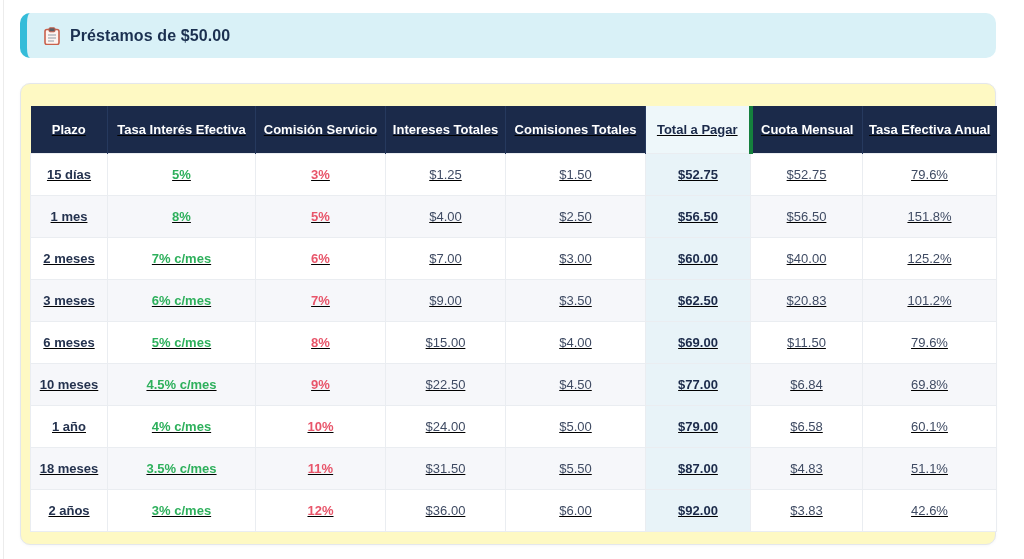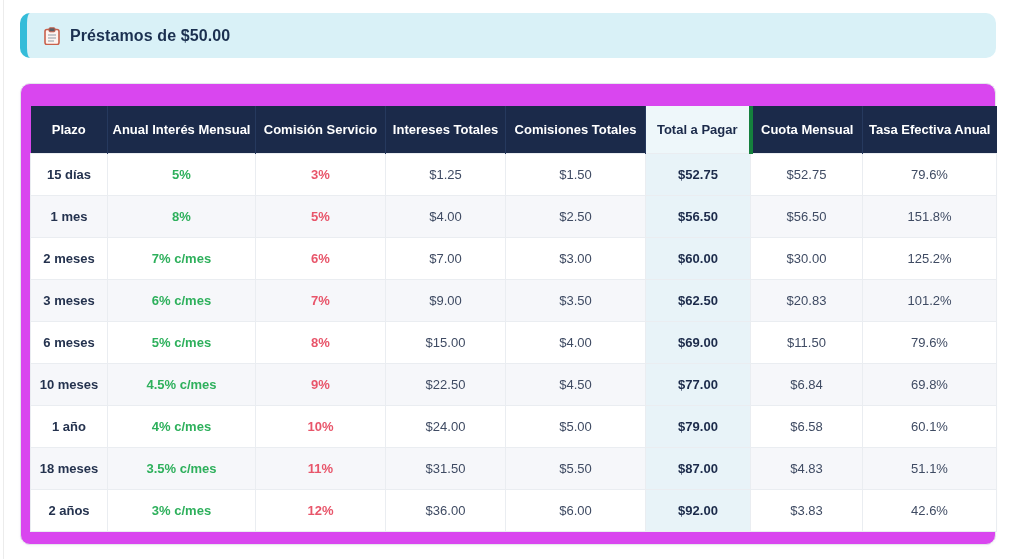--- a/index.html
+++ b/index.html
@@ -19,26 +19,27 @@
     height: 45px;
     display: flex; align-items: center;
     padding-left: 17px; gap: 10px;
   }
   .banner-title { font-size: 16px; font-weight: bold; color: #1b3050; letter-spacing: 0.1px; }
   .clip-icon { width: 16px; height: 18px; display: inline-block; }
 
   
   .card {
     margin-top: 25px;
-    background: #d946ef;
+    background: #fef9c3;
     border: 1px solid #e4e7ec;
     border-radius: 10px;
     height: 462px;
     padding: 22px 9px 13px 9px;
     box-shadow: 0 1px 3px rgba(20,40,70,0.04);
+    text-decoration: underline;
   }
 
   table { width: 100%; border-collapse: collapse; table-layout: fixed; }
   thead th {
     background: #1b2a4a;
     color: #ffffff;
     font-size: 13px; font-weight: bold;
     height: 47px;
     text-align: center; vertical-align: middle;
     border-right: 1px solid #26395e;
@@ -92,21 +93,21 @@
           <col style="width:130px">
           <col style="width:120px">
         <col style="width:140px">
           <col style="width:105px">
           <col style="width:112px">
           <col style="width:134px">
       </colgroup>
       <thead>
         <tr>
           <th>Plazo</th>
-          <th>Anual Interés Mensual</th>
+          <th>Tasa Interés Efectiva</th>
           <th>Comisión Servicio</th>
           <th>Intereses Totales</th>
           <th>Comisiones Totales</th>
           <th class="hl-col">Total a Pagar</th>
           <th>Cuota Mensual</th>
           <th>Tasa Efectiva Anual</th>
         </tr>
       </thead>
       <tbody>
           <tr>
@@ -129,21 +130,21 @@
             <td class="c-money">$56.50</td>
             <td class="c-percent">151.8%</td>
           </tr>
           <tr>
             <td class="c-plazo">2 meses</td>
             <td class="c-green">7% c/mes</td>
             <td class="c-red">6%</td>
             <td class="c-money">$7.00</td>
             <td class="c-money">$3.00</td>
             <td class="c-total">$60.00</td>
-            <td class="c-money">$30.00</td>
+            <td class="c-money">$40.00</td>
             <td class="c-percent">125.2%</td>
           </tr>
           <tr class="alt">
             <td class="c-plazo">3 meses</td>
             <td class="c-green">6% c/mes</td>
             <td class="c-red">7%</td>
             <td class="c-money">$9.00</td>
             <td class="c-money">$3.50</td>
             <td class="c-total">$62.50</td>
             <td class="c-money">$20.83</td>

